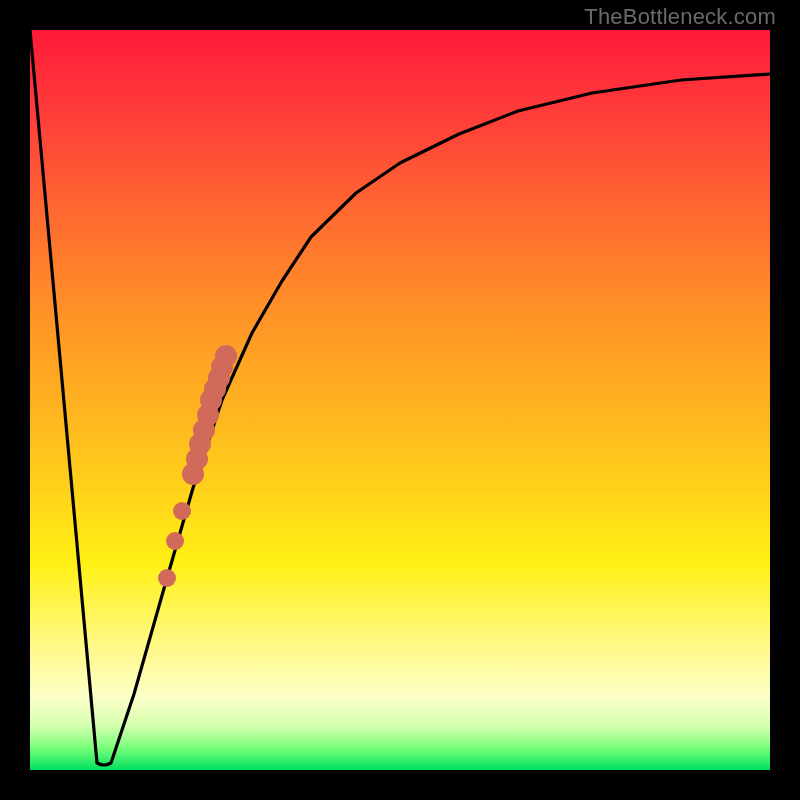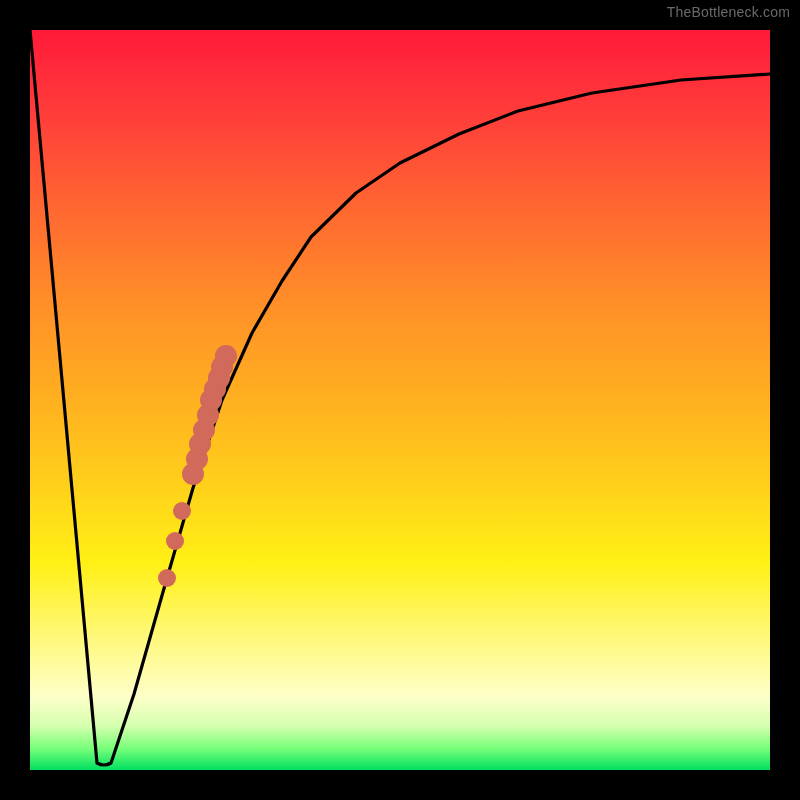--- a/index.html
+++ b/index.html
@@ -42,23 +42,23 @@
   svg.curve {
     position: absolute;
     left: 0;
     top: 0;
     width: 740px;
     height: 740px;
   }
   .watermark {
     position: absolute;
     top: 4px;
-    right: 10px;
+    right: 24px;
     font-family: Arial, Helvetica, sans-serif;
-    font-size: 14px;
+    font-size: 22px;
     color: #6a6a6a;
     letter-spacing: 0.2px;
   }
 </style>
 </head>
 <body>
 
 <div class="frame">
   <div class="plot">
     <svg class="curve" viewBox="0 0 740 740">

